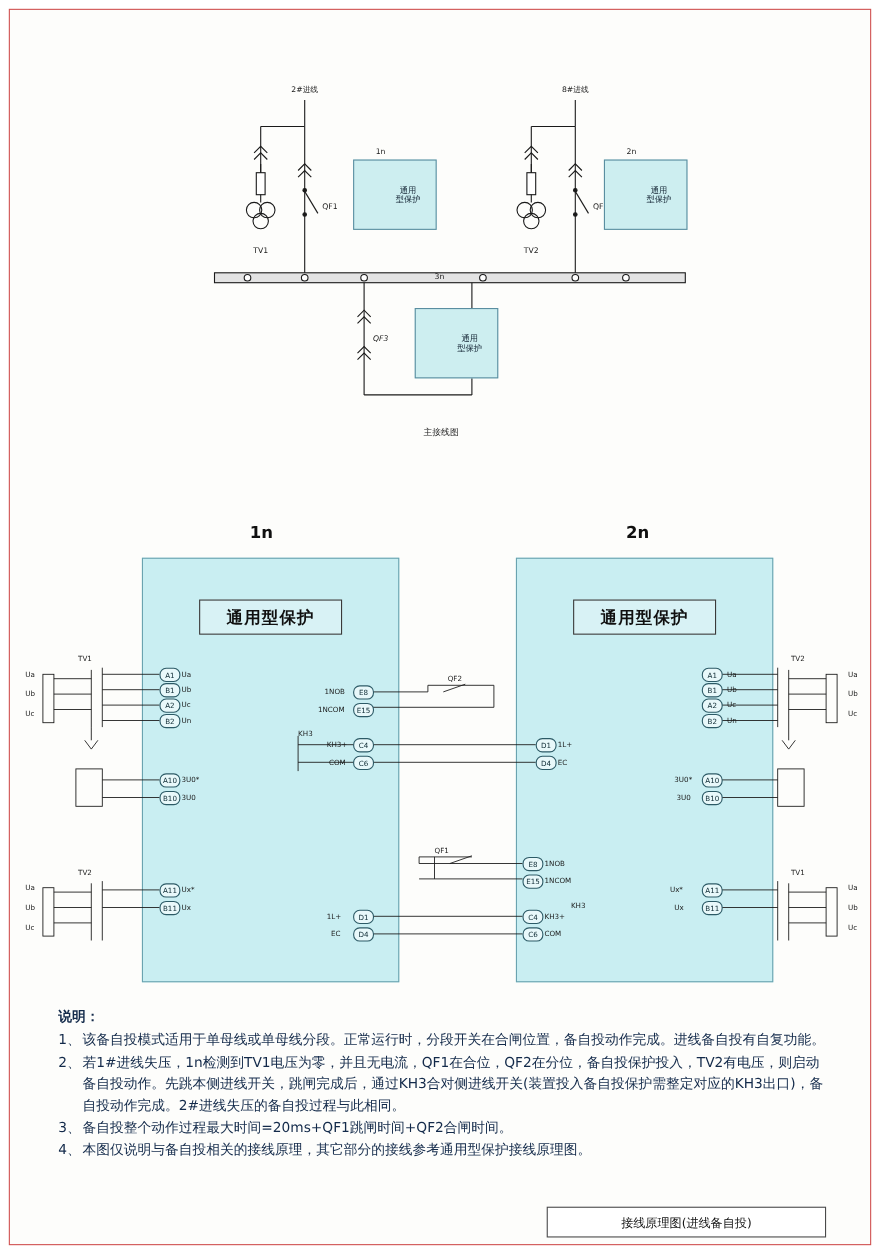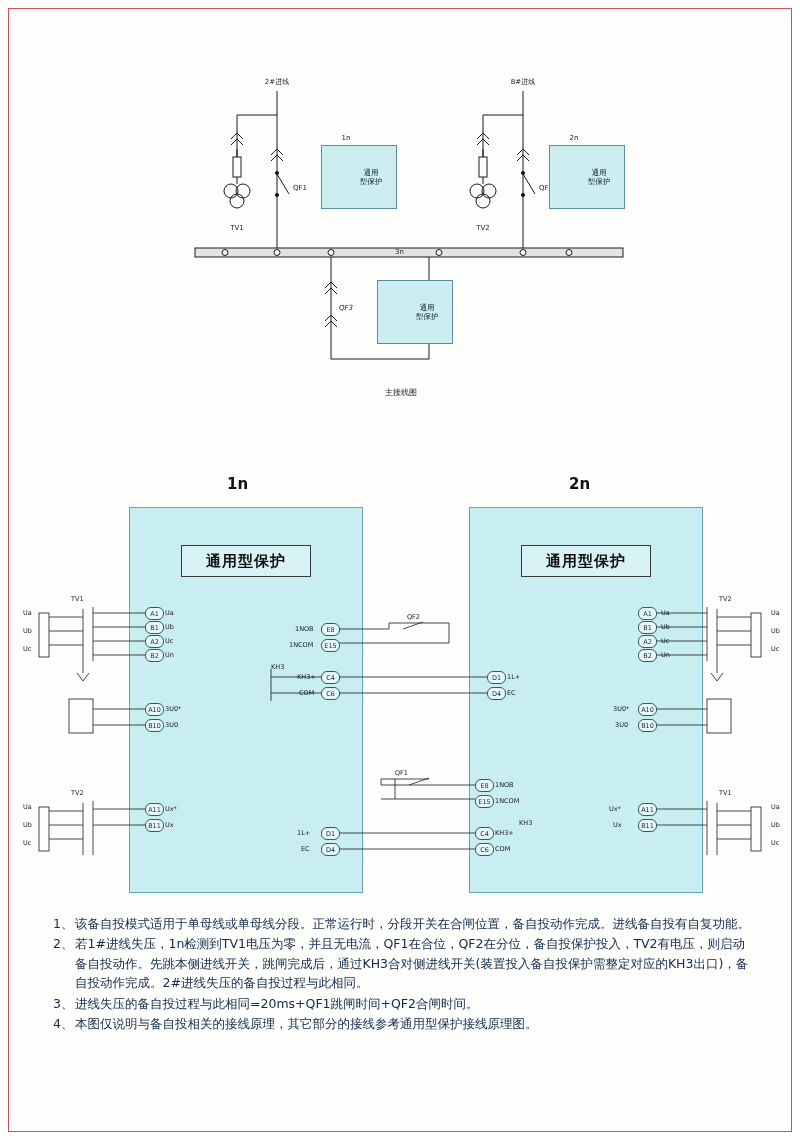--- a/index.html
+++ b/index.html
@@ -314,33 +314,35 @@
     <div class="tlabel" style="left:710px;top:780px;">TV1</div>
     <div class="tlabel" style="left:762px;top:794px;">Ua</div>
     <div class="tlabel" style="left:762px;top:812px;">Ub</div>
     <div class="tlabel" style="left:762px;top:830px;">Uc</div>
     <div class="term" style="left:629px;top:794px;">A11</div>
     <div class="tlabel" style="left:600px;top:796px;">Ux*</div>
     <div class="term" style="left:629px;top:810px;">B11</div>
     <div class="tlabel" style="left:604px;top:812px;">Ux</div>
 
     <div class="notes">
+      <div class="head">说明：</div>
       <div class="item">
         <div class="num">1、</div>
         <div class="txt">该备自投模式适用于单母线或单母线分段。正常运行时，分段开关在合闸位置，备自投动作完成。进线备自投有自复功能。</div>
       </div>
       <div class="item">
         <div class="num">2、</div>
         <div class="txt">若1#进线失压，1n检测到TV1电压为零，并且无电流，QF1在合位，QF2在分位，备自投保护投入，TV2有电压，则启动备自投动作。先跳本侧进线开关，跳闸完成后，通过KH3合对侧进线开关(装置投入备自投保护需整定对应的KH3出口)，备自投动作完成。2#进线失压的备自投过程与此相同。</div>
       </div>
       <div class="item">
         <div class="num">3、</div>
-        <div class="txt">进线失压的备自投过程与此相同=20ms+QF1跳闸时间+QF2合闸时间。</div>
+        <div class="txt">备自投整个动作过程最大时间=20ms+QF1跳闸时间+QF2合闸时间。</div>
       </div>
       <div class="item">
         <div class="num">4、</div>
         <div class="txt">本图仅说明与备自投相关的接线原理，其它部分的接线参考通用型保护接线原理图。</div>
       </div>
     </div>
 
+    <div class="titleblock">接线原理图(进线备自投)</div>
 
   </div>
 </div>
 
 </body></html>

